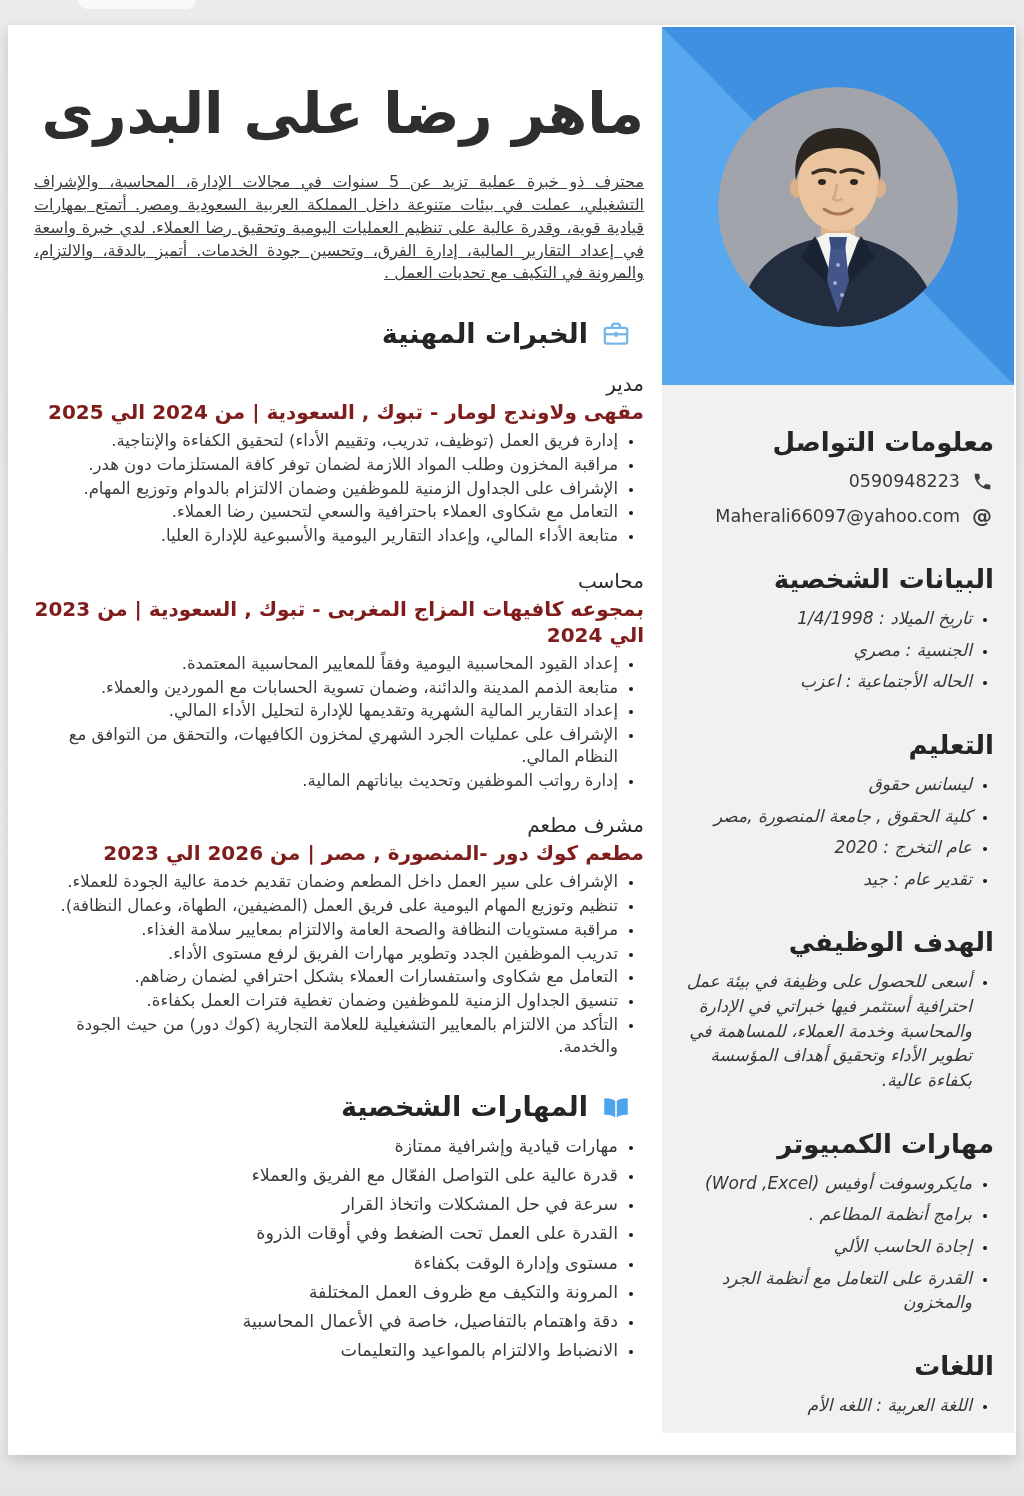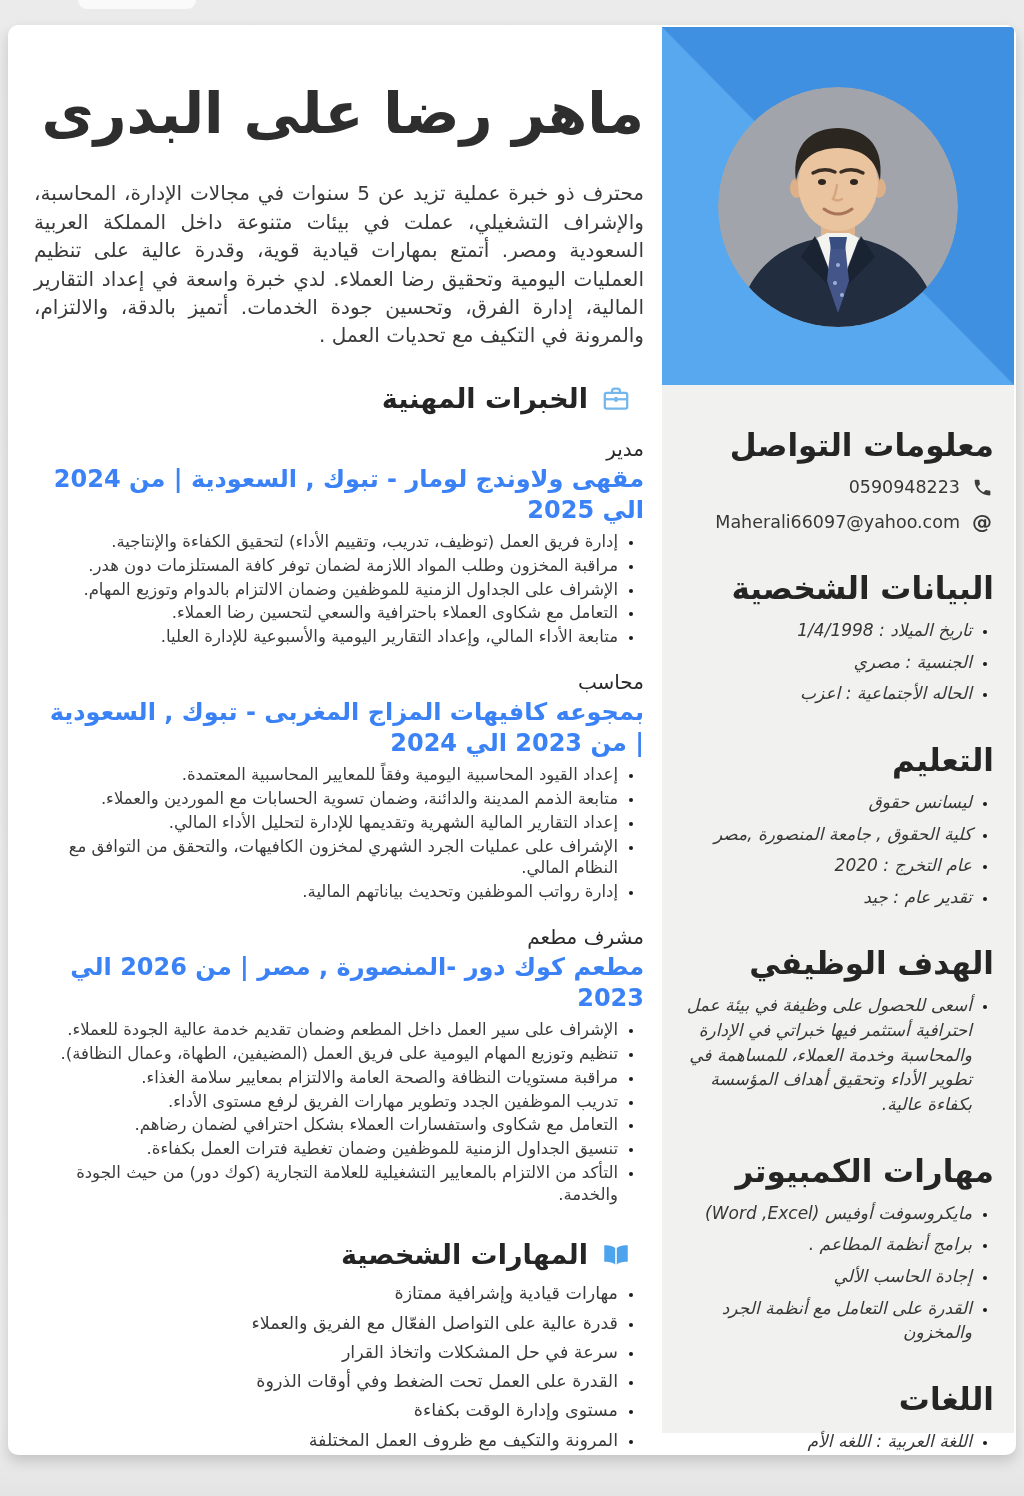--- a/index.html
+++ b/index.html
@@ -6,58 +6,58 @@
   body{
     width:1024px;height:1496px;
     font-family:"DejaVu Sans",sans-serif;
     background:linear-gradient(180deg,#ebebeb 0%,#eeeeee 95%,#e4e4e4 100%);
     overflow:hidden;
   }
   .stage{position:relative;width:1024px;height:1496px;}
   .top-blob{position:absolute;left:78px;top:0;width:118px;height:9px;background:#fafafa;border-radius:0 0 10px 10px;}
   .card{
     position:absolute;left:8px;top:25px;width:1008px;height:1430px;
-    background:#ffffff;border-radius:10px;overflow:hidden;
+    background:#ffffff;border-radius:0;overflow:hidden;
     box-shadow:0 6px 14px rgba(0,0,0,.17);
   }
   
   .main{
     position:absolute;left:0;top:0;width:652px;height:100%;
     direction:rtl;box-sizing:border-box;
     padding:50px 16px 0 26px;color:#3c3c3c;
   }
   .name{font-size:57px;font-weight:bold;color:#2e2e2e;line-height:1.34;margin:0;text-align:right;}
   .section-head{
     display:flex;align-items:center;gap:12px;
     margin-top:33px;padding-right:12px;
     font-size:27px;font-weight:bold;color:#252525;
   }
   .section-head .ic{flex:0 0 auto;width:32px;height:32px;display:flex;align-items:center;justify-content:center;}
-  .about-text{margin:28px 0 0;font-size:20px;line-height:1.42;text-align:justify;color:#3b3b3b;}
+  .about-text{margin:20px 0 0;font-size:16px;line-height:1.42;text-align:justify;color:#3b3b3b;text-decoration:underline;}
   .job{margin-top:21px;}
   .job-title{font-size:20px;font-weight:normal;color:#2a2a2a;line-height:1.3;}
-  .job-company{font-size:24px;font-weight:bold;color:#3b82f6;line-height:1.3;margin-top:2px;}
+  .job-company{font-size:20px;font-weight:bold;color:#7f1d1d;line-height:1.3;margin-top:2px;}
   ul.bullets{margin:5px 0 0;padding:0 26px 0 0;list-style:disc;}
   ul.bullets li{font-size:16.5px;line-height:1.32;color:#3b3b3b;margin-bottom:2px;text-align:right;}
   ul.bullets li::marker{color:#1c1c1c;font-size:.8em;}
   ul.skills{margin:10px 0 0;padding:0 26px 0 0;list-style:disc;}
   ul.skills li{font-size:17.5px;line-height:1.5;color:#3b3b3b;margin-bottom:3px;text-align:right;}
   ul.skills li::marker{color:#1c1c1c;font-size:.8em;}
   
   .sidebar{
     position:absolute;right:2px;top:2px;width:352px;height:1406px;
     background:#f1f1ef;direction:rtl;box-sizing:border-box;color:#3a3a3a;
   }
   .hero{
     position:relative;width:352px;height:358px;
     background:linear-gradient(to top right,#57a8ef 49.85%,#3f90e1 50.15%);
   }
   .avatar{position:absolute;left:56px;top:60px;width:240px;height:240px;border-radius:50%;overflow:hidden;}
   .sb-inner{padding:0 20px 0 14px;}
-  .sb-head{font-size:31px;font-weight:bold;color:#252525;margin:36px 0 12px;text-align:right;}
+  .sb-head{font-size:26px;font-weight:bold;color:#252525;margin:36px 0 12px;text-align:right;}
   .sb-head.first{margin-top:42px;}
   .contact-row{display:flex;align-items:center;gap:10px;margin-bottom:11px;font-size:17.5px;color:#383838;}
   .contact-row .ic{flex:0 0 auto;width:24px;height:24px;display:flex;align-items:center;justify-content:center;}
   .at-glyph{font-size:20px;font-weight:bold;color:#3a3a3a;line-height:1;}
   .num{direction:ltr;unicode-bidi:embed;}
   ul.sb-list{margin:6px 0 0;padding:0 22px 0 0;list-style:disc;}
   ul.sb-list li{font-size:17px;line-height:1.45;color:#383838;margin-bottom:7px;text-align:right;font-style:italic;}
   ul.sb-list li::marker{color:#1c1c1c;font-size:.8em;}
 </style>
 </head>

